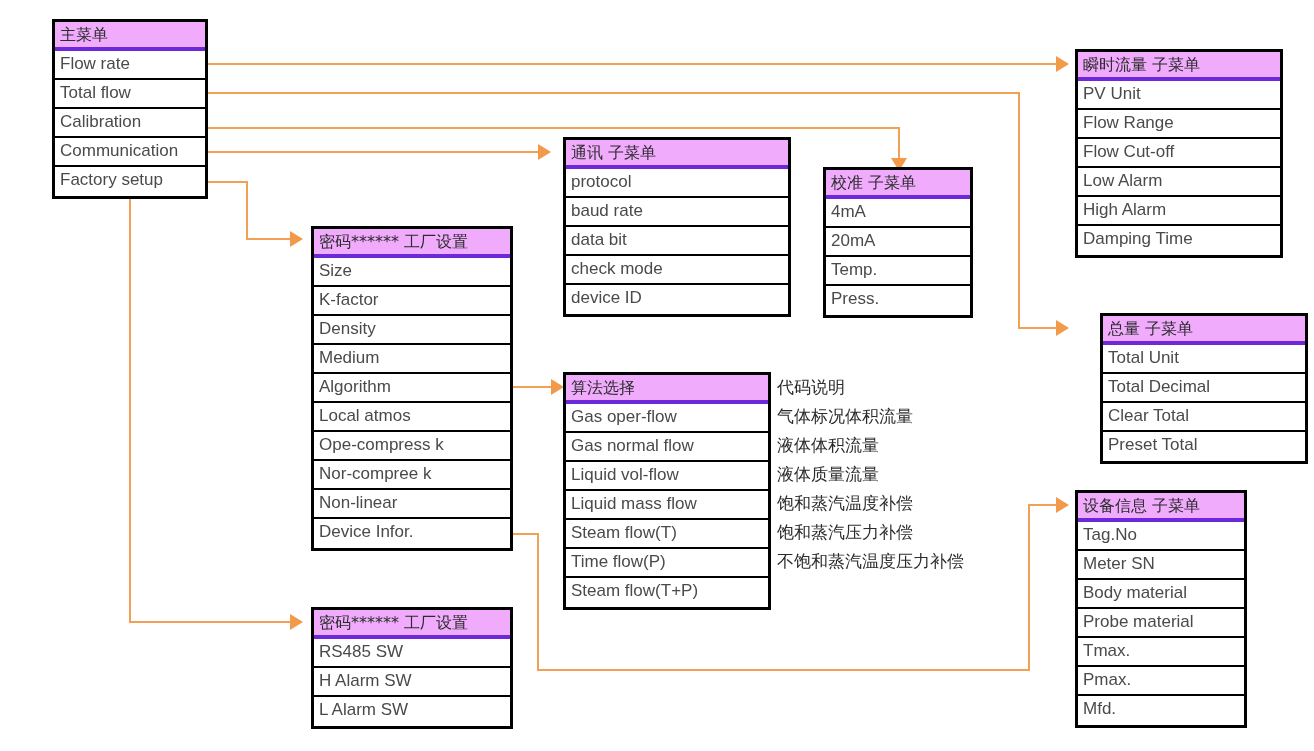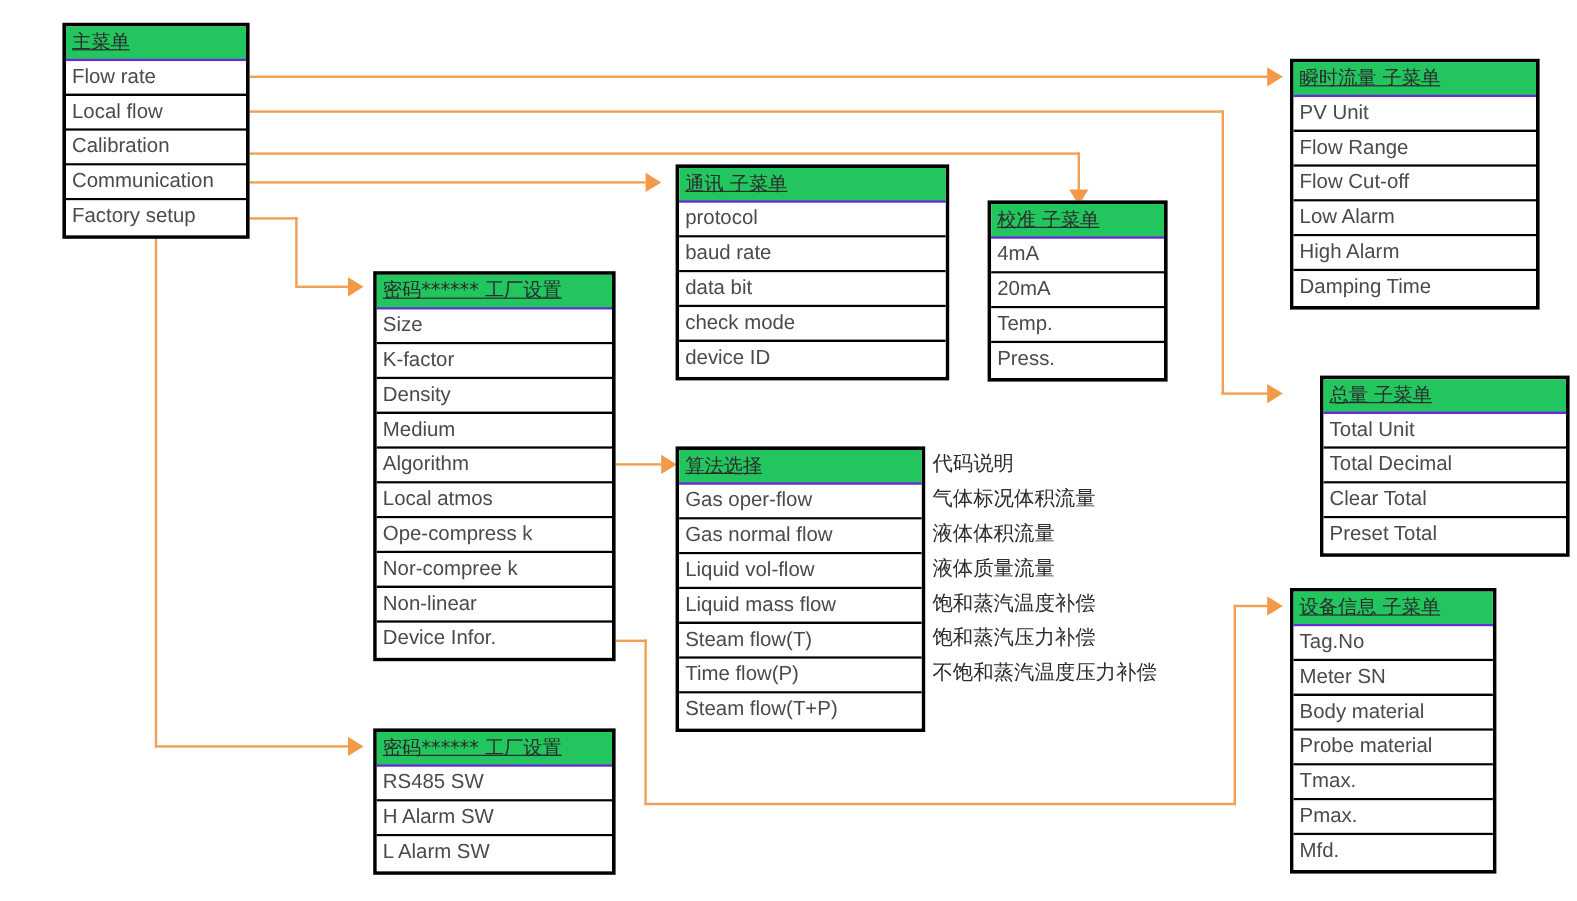--- a/index.html
+++ b/index.html
@@ -24,24 +24,23 @@
     padding-left:5px;
     font-size:17px;
     color:#4a4a4a;
     white-space:nowrap;
     overflow:hidden;
     border-bottom:2px solid #000000;
     background:#ffffff;
   }
   .row:last-child{border-bottom:none;}
   .row.header{
-    background:#22c55e;
+    background:#f0abfc;
     color:#2b2b2b;
-    border-bottom:2px solid #6d28d9;
-    text-decoration:underline;
+    border-bottom:4px solid #6d28d9;
   }
   .row.cn{font-family:"DejaVu Sans","Liberation Sans",sans-serif;font-size:16px;}
 
   
   .desc-col{position:absolute;}
   .desc{
     height:29px;line-height:27px;font-size:17px;color:#2b2b2b;
     white-space:nowrap;
     font-family:"DejaVu Sans","Liberation Sans",sans-serif;
   }
@@ -98,21 +97,21 @@
   <div class="conn h" style="left:513px;top:533px;width:26px;"></div>
   <div class="conn v" style="left:537px;top:533px;height:138px;"></div>
   <div class="conn h" style="left:537px;top:669px;width:493px;"></div>
   <div class="conn v" style="left:1028px;top:504px;height:167px;"></div>
   <div class="conn h" style="left:1028px;top:504px;width:30px;"></div>
   <div class="arrow-r" style="left:1056px;top:497px;"></div>
 
   <div class="box" style="left:52px;top:19px;width:156px;">
     <div class="row header cn">主菜单</div>
     <div class="row">Flow rate</div>
-    <div class="row">Local flow</div>
+    <div class="row">Total flow</div>
     <div class="row">Calibration</div>
     <div class="row">Communication</div>
     <div class="row">Factory setup</div>
   </div>
 
   <div class="box" style="left:1075px;top:49px;width:208px;">
     <div class="row header cn">瞬时流量 子菜单</div>
     <div class="row">PV Unit</div>
     <div class="row">Flow Range</div>
     <div class="row">Flow Cut-off</div>

